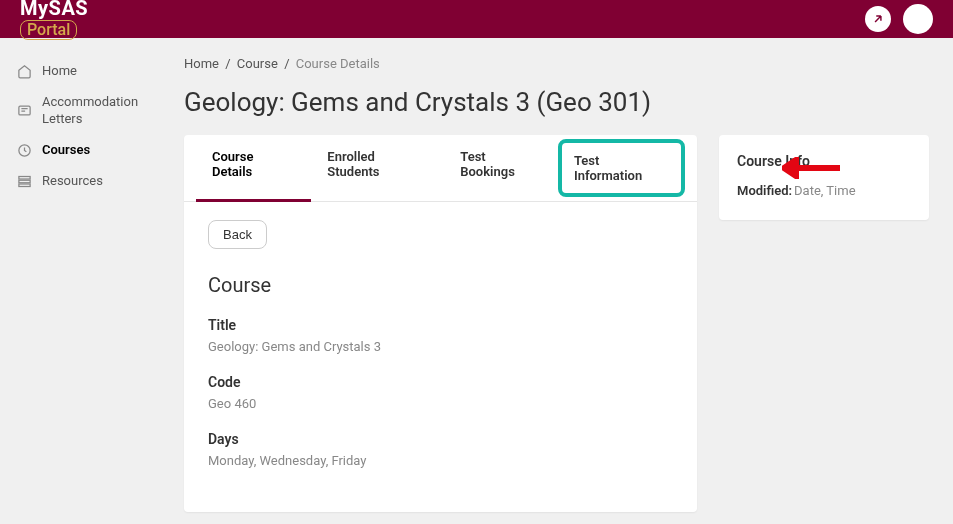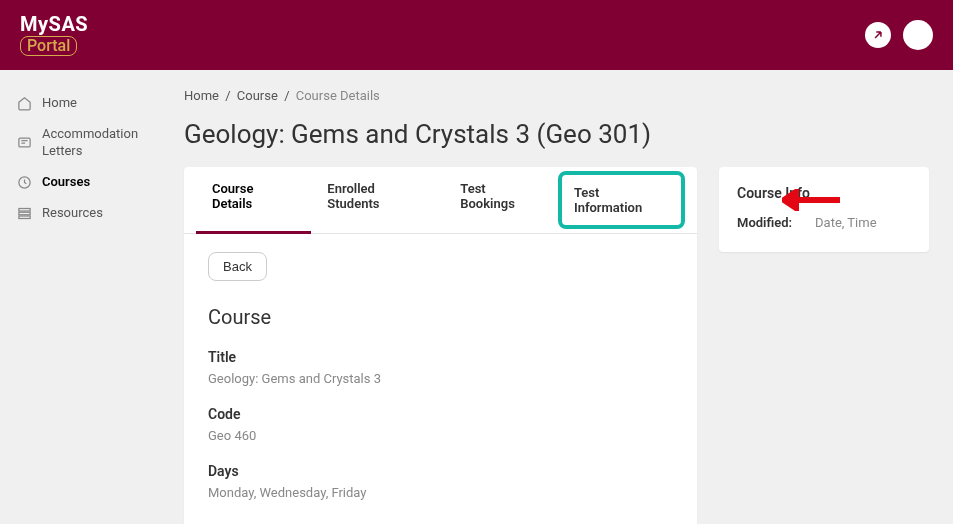--- a/index.html
+++ b/index.html
@@ -1,18 +1,18 @@
 <!DOCTYPE html>
 <html><head>
   <meta charset="utf-8">
   <style>
     * { margin: 0; padding: 0; box-sizing: border-box; }
     body { font-family: -apple-system, BlinkMacSystemFont, "Segoe UI", Roboto, Arial, sans-serif; background: #f0f0f0; width: 953px; height: 524px; overflow: hidden; }
     
-    .header { background: #800033; height: 70px; display: flex; align-items: center; padding: 0 20px; justify-content: space-between; }
+    .header { background: #800033; height: 38px; display: flex; align-items: center; padding: 0 20px; justify-content: space-between; }
     .logo { display: flex; flex-direction: column; line-height: 1; }
     .logo-top { color: #fff; font-weight: bold; font-size: 20px; letter-spacing: 0.5px; }
     .logo-bottom { display: inline-block; border: 1px solid #d4a84b; color: #d4a84b; font-size: 16px; font-weight: 500; padding: 1px 6px; border-radius: 8px; margin-top: 2px; width: fit-content; }
     .header-right { display: flex; gap: 12px; align-items: center; }
     .header-icon { width: 26px; height: 26px; background: #fff; border-radius: 50%; display: flex; align-items: center; justify-content: center; color: #800033; }
     .avatar { width: 30px; height: 30px; background: #fff; border-radius: 50%; }
     
     .layout { display: flex; }
     .sidebar { width: 160px; padding: 18px 0; }
     .side-item { display: flex; align-items: center; gap: 10px; padding: 7px 16px; color: #555; font-size: 13px; cursor: pointer; }
@@ -39,21 +39,21 @@
     
     .card-body { padding: 18px 24px 24px; }
     .back-btn { border: 1px solid #ccc; background: #fff; padding: 6px 14px; border-radius: 8px; font-size: 13px; color: #333; cursor: pointer; margin-bottom: 24px; }
     .section-title { font-size: 20px; color: #333; font-weight: 400; margin-bottom: 20px; }
     .field { margin-bottom: 20px; }
     .field-label { font-size: 14px; font-weight: 600; color: #333; margin-bottom: 6px; }
     .field-value { font-size: 13px; color: #888; }
     
     .info-card { width: 210px; padding: 18px 18px 22px; align-self: flex-start; }
     .info-title { font-size: 14px; font-weight: 600; color: #333; margin-bottom: 14px; }
-    .info-row { display: flex; gap: 23px; font-size: 13px; }
+    .info-row { display: flex; gap: 2px; font-size: 13px; }
     .info-label { font-weight: 600; color: #333; }
     .info-value { color: #888; }
   </style>
 </head>
 <body>
 
 <div class="header">
   <div class="logo">
     <span class="logo-top">MySAS</span>
     <span class="logo-bottom">Portal</span>

